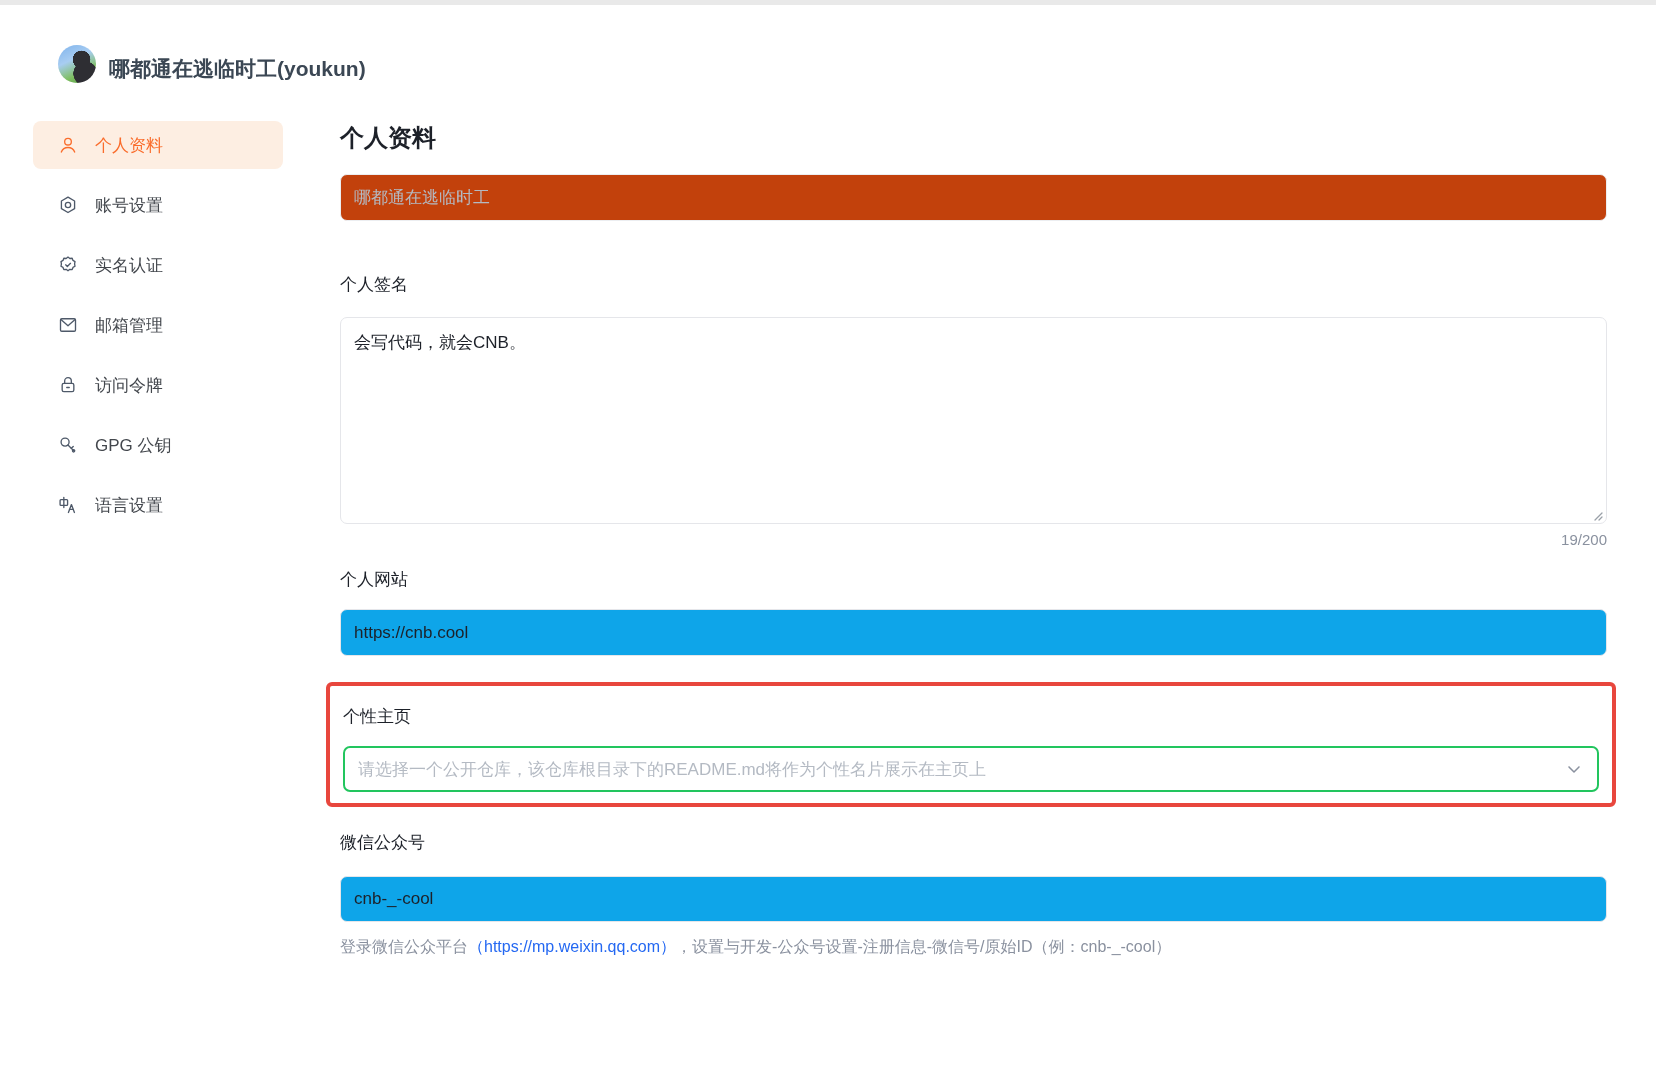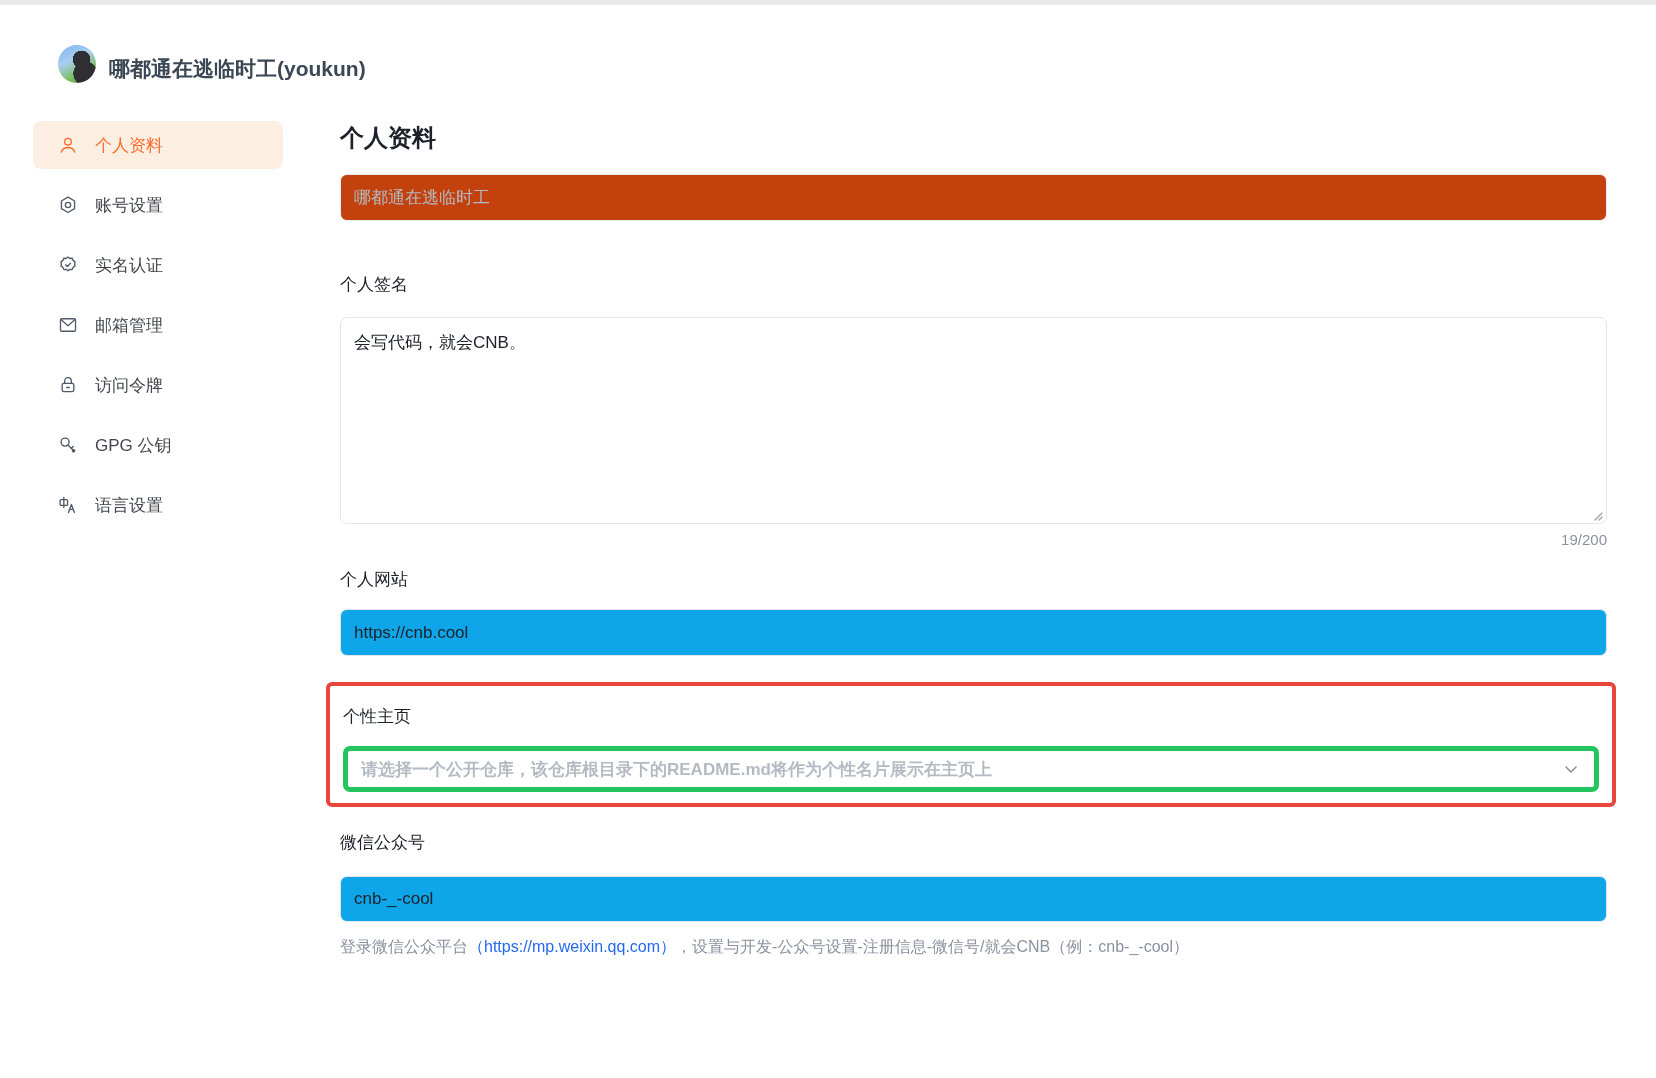--- a/index.html
+++ b/index.html
@@ -100,23 +100,23 @@
   
   .annotation-box {
     margin-top: 26px;
     margin-left: -14px; margin-right: -9px;
     border: 4px solid #e8463d; border-radius: 6px;
     padding: 20px 13px 11px 13px;
   }
   .annotation-box .field-label { margin-top: 0; }
   .select-box {
     margin-top: 18px; height: 46px;
-    border: 5px solid #22c55e; border-radius: 7px;
+    border: 2px solid #22c55e; border-radius: 7px;
     display: flex; align-items: center;
-    padding: 0 13px; cursor: pointer; background: #fff; font-weight: bold;
+    padding: 0 13px; cursor: pointer; background: #fff;
   }
   .select-placeholder { flex: 1; font-size: 17px; color: #b4bac3; white-space: nowrap; overflow: hidden; }
   .select-chevron { width: 20px; height: 20px; flex: 0 0 auto; }
   .select-chevron svg { display: block; width: 20px; height: 20px; stroke: #8a919f; fill: none; stroke-width: 1.8; stroke-linecap: round; stroke-linejoin: round; }
   
   .help-text {
     margin-top: 14px; font-size: 16px; color: #8a919f; line-height: 21px;
   }
   .help-link { color: #2468f2; text-decoration: none; cursor: pointer; }
 </style>
@@ -241,16 +241,16 @@
               <path d="M6 9.5l6 6 6-6"></path>
             </svg>
         </span>
       </div>
     </div>
 
     <div class="field-label lbl-wechat">微信公众号</div>
     <input class="text-input" type="text" value="cnb-_-cool" style="">
 
     <div class="help-text">
-      <span>登录微信公众平台</span><a class="help-link">（https://mp.weixin.qq.com）</a><span>，设置与开发-公众号设置-注册信息-微信号/就会CNB（例：cnb-_-cool）</span>
+      <span>登录微信公众平台</span><a class="help-link">（https://mp.weixin.qq.com）</a><span>，设置与开发-公众号设置-注册信息-微信号/原始ID（例：cnb-_-cool）</span>
     </div>
   </div>
 </div>
 
 </body></html>

